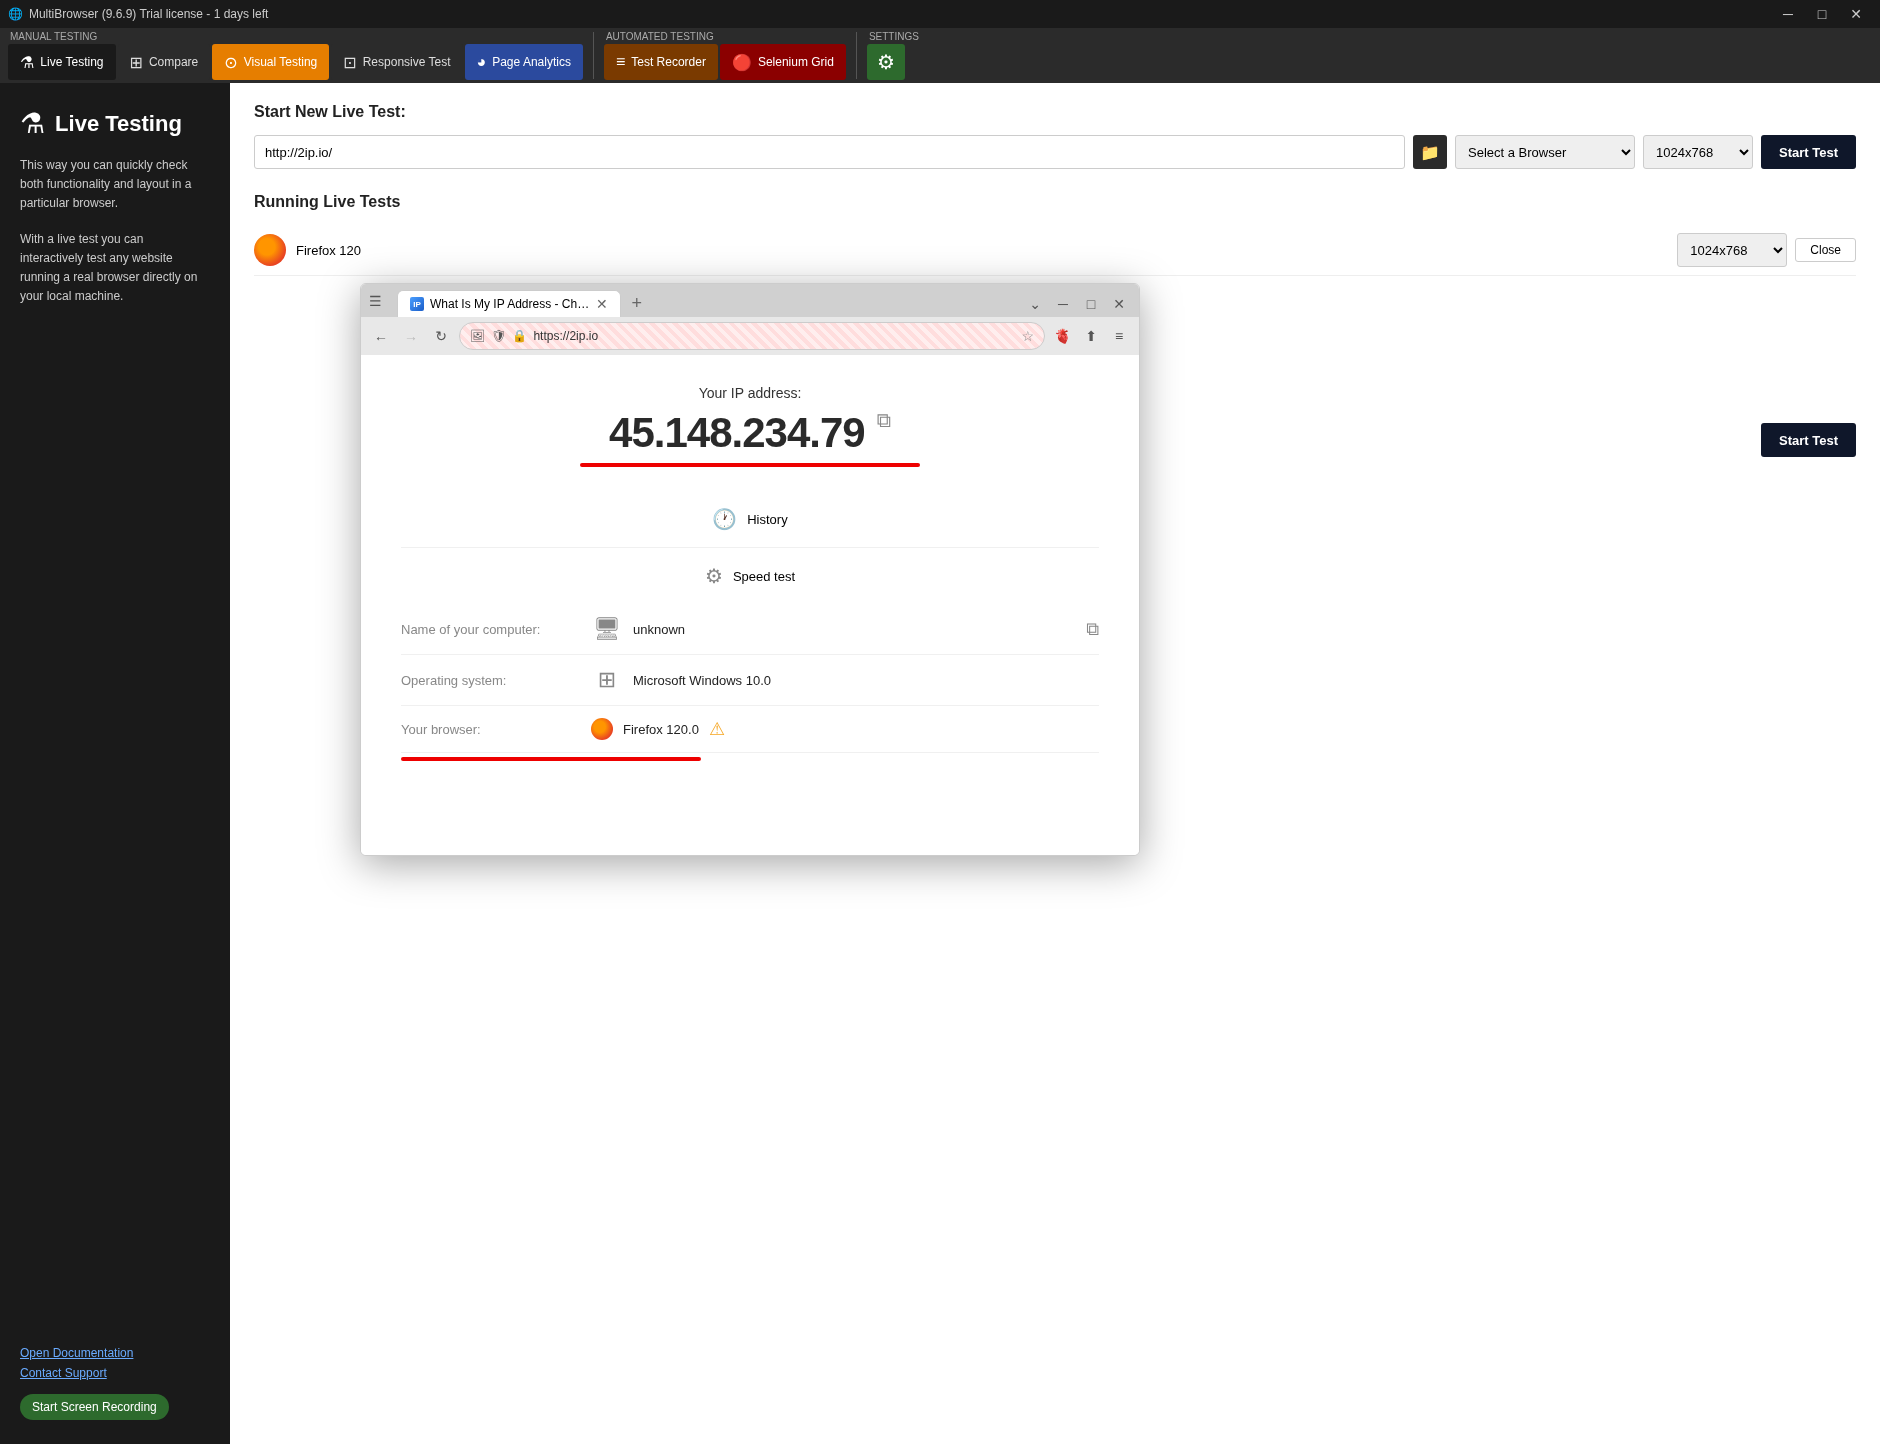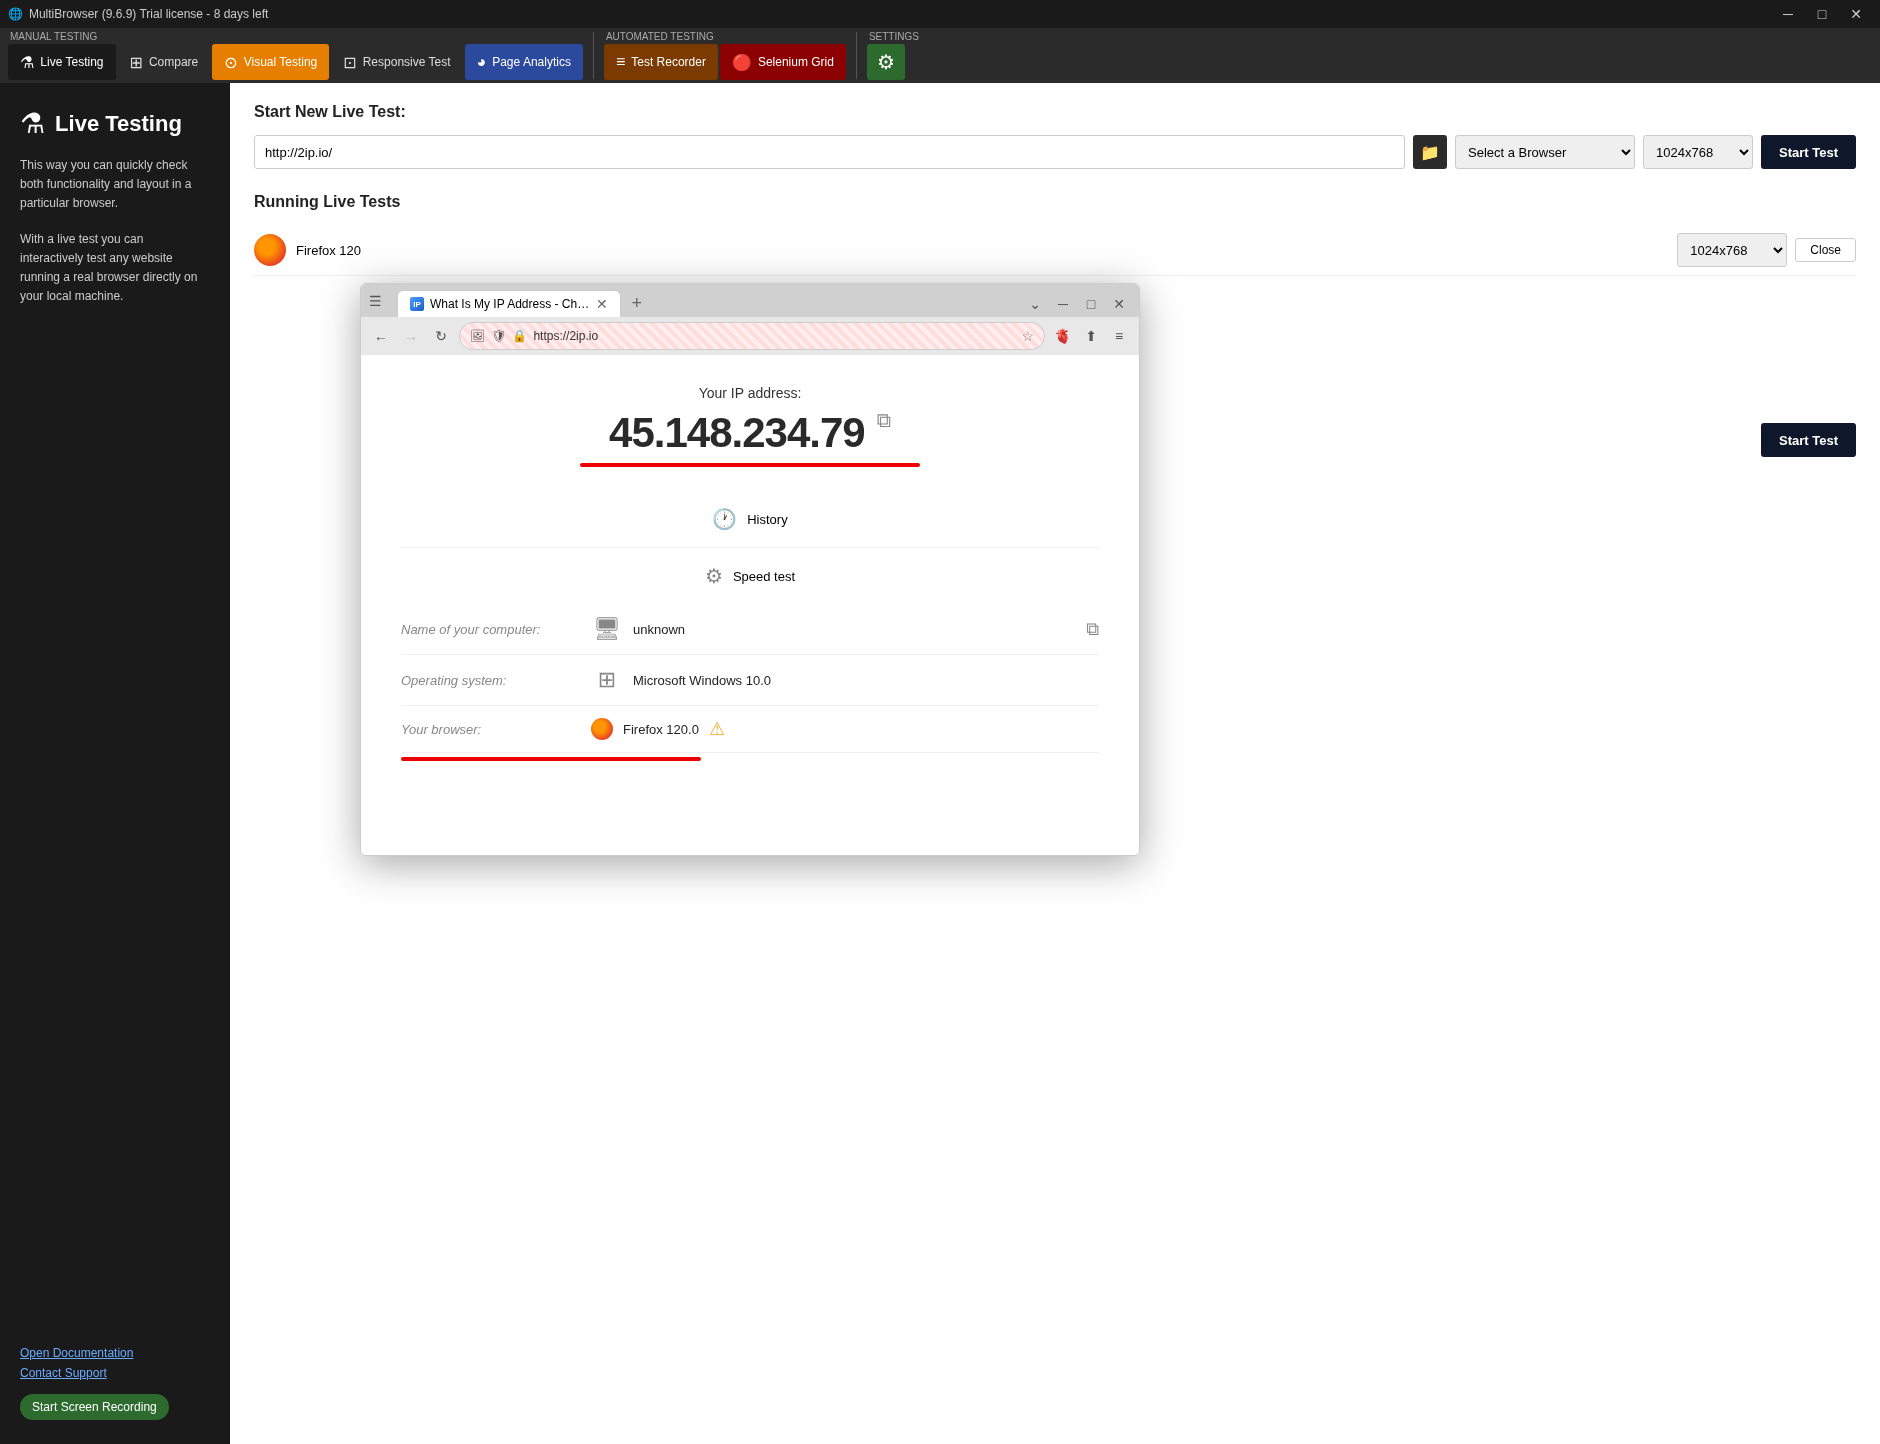--- a/index.html
+++ b/index.html
@@ -200,39 +200,39 @@
       min-height: 500px;
     }
     .ip-label { text-align: center; color: #333; font-size: 14px; margin-bottom: 8px; }
     .ip-address-row { display: flex; align-items: flex-start; justify-content: center; gap: 12px; margin-bottom: 6px; }
     .ip-address { font-size: 42px; font-weight: 700; color: #2a2a2a; letter-spacing: -1px; }
     .copy-icon { color: #888; font-size: 20px; cursor: pointer; }
     .red-bar { height: 4px; background: #e00; border-radius: 2px; max-width: 340px; margin: 0 auto 24px; }
 
     .info-row { display: flex; align-items: center; gap: 10px; padding: 12px 0; border-bottom: 1px solid #f0f0f0; }
     .info-icon { font-size: 22px; color: #888; width: 32px; text-align: center; }
-    .info-label { color: #888; font-size: 13px; min-width: 180px; font-style: italic; }
+    .info-label { color: #888; font-size: 13px; min-width: 180px; }
     .info-value { color: #222; font-size: 13px; font-weight: 500; }
     .info-copy { margin-left: auto; color: #888; font-size: 18px; cursor: pointer; }
 
     .history-row { display: flex; align-items: center; justify-content: center; gap: 10px; padding: 16px 0; cursor: pointer; }
     .history-icon { font-size: 20px; color: #888; }
 
     .speed-row { display: flex; align-items: center; justify-content: center; gap: 10px; padding: 16px 0; border-top: 1px solid #f0f0f0; cursor: pointer; }
     .speed-icon { font-size: 20px; color: #888; }
 
     .warning-icon { color: #f5a623; font-size: 18px; }
   </style>
 </head>
 <body>
 
 <div class="titlebar">
   <div class="titlebar-left">
     <span>🌐</span>
-    <span>MultiBrowser (9.6.9) Trial license - 8 days left</span>
+    <span>MultiBrowser (9.6.9) Trial license - 1 days left</span>
   </div>
   <div class="titlebar-controls">
     <button class="titlebar-btn">─</button>
     <button class="titlebar-btn">□</button>
     <button class="titlebar-btn close">✕</button>
   </div>
 </div>
 
 <div class="menubar">
   <div class="menu-section">

